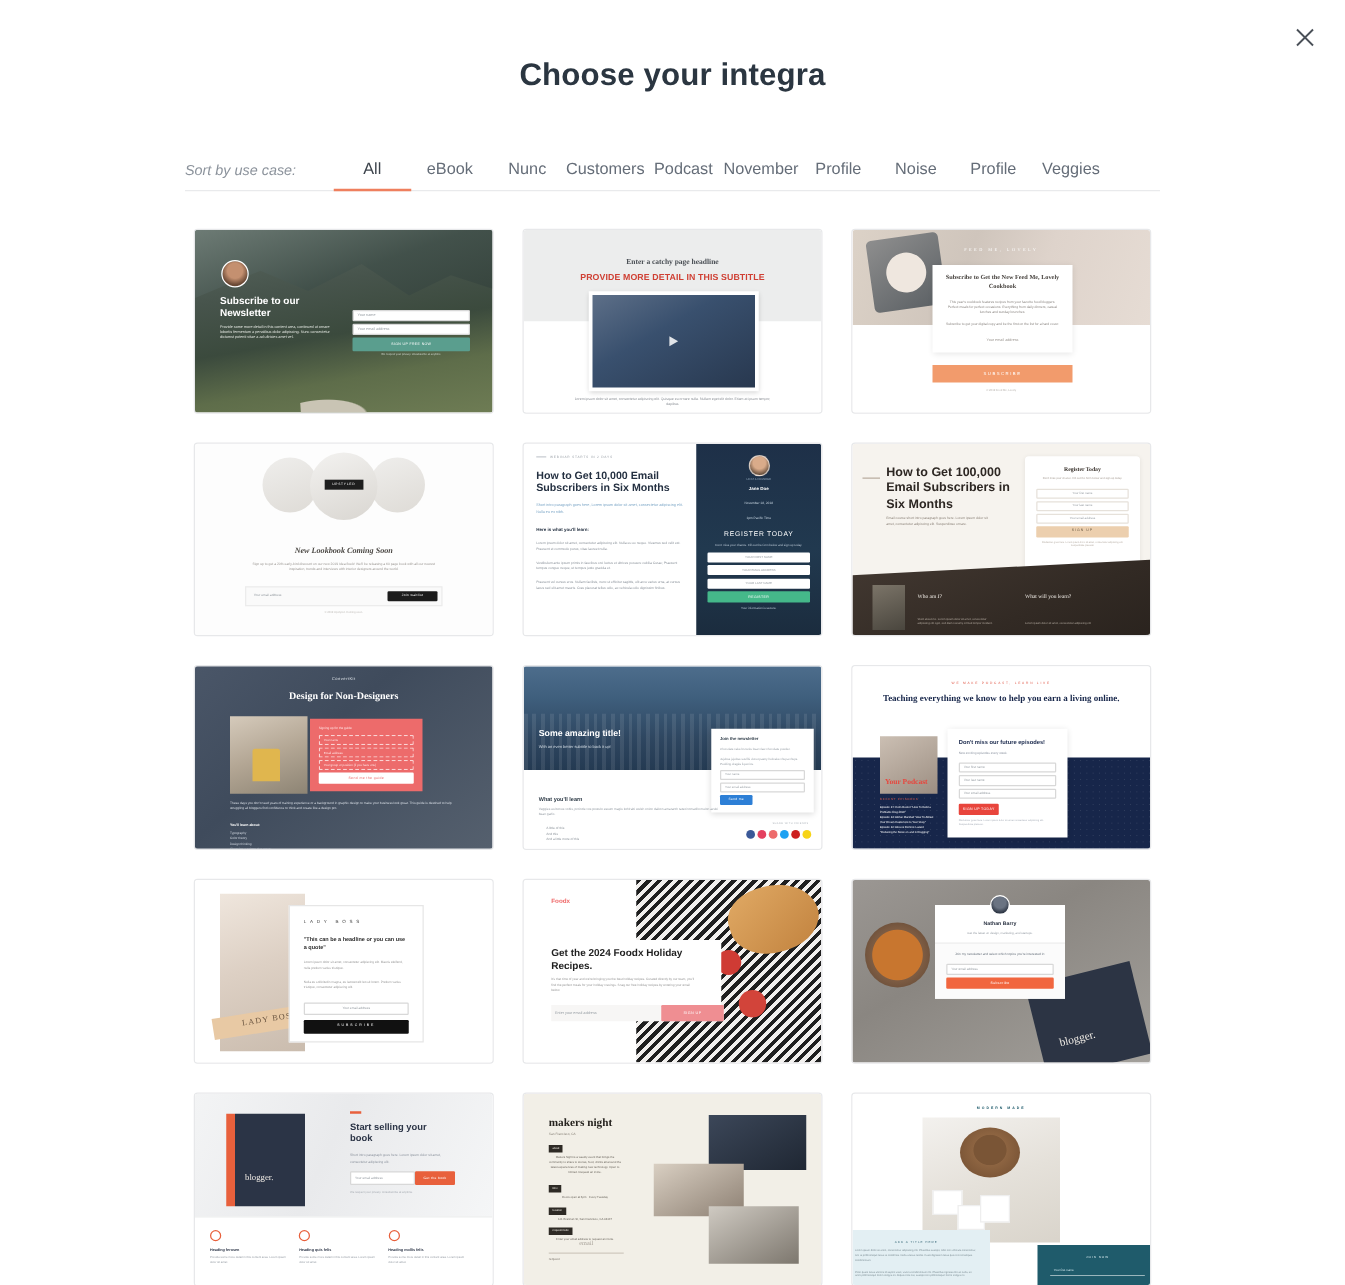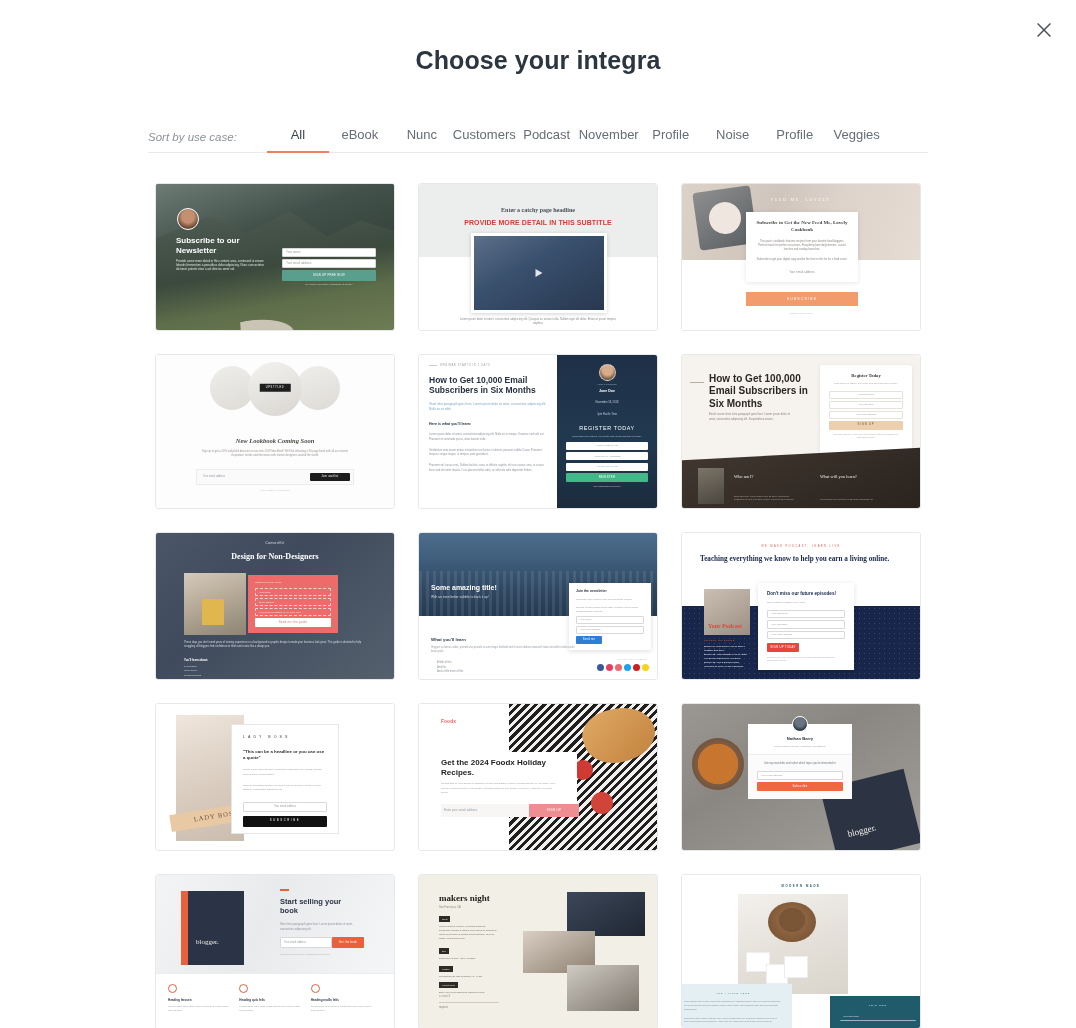--- a/index.html
+++ b/index.html
@@ -180,21 +180,21 @@
   .t8 .p2{position:absolute;left:12px;top:113px;width:148px;font-size:2.6px;color:#9aa1a8;line-height:1.7;}
   .t8 .ul{position:absolute;left:18px;top:128px;font-size:2.6px;color:#8e959c;line-height:1.8;}
   .t8 .soc{position:absolute;right:8px;bottom:8px;display:flex;gap:2px;}
   .t8 .soc i{width:7px;height:7px;border-radius:50%;display:block;}
   .t8 .shr{position:absolute;right:10px;bottom:18px;font-size:2px;color:#b2b8be;letter-spacing:.4px;}
 
   
   .t9{background:#fff;}
   .t9 .kick{position:absolute;top:12px;left:0;right:0;text-align:center;font-size:2.6px;
     color:#e05a4a;letter-spacing:1.4px;}
-  .t9 h4{position:absolute;top:22px;left:18px;right:18px;text-align:left;
+  .t9 h4{position:absolute;top:22px;left:18px;right:18px;text-align:center;
     font-family:"Liberation Serif",serif;font-weight:bold;font-size:7.2px;color:#17264a;line-height:1.3;}
   .t9 .navy{position:absolute;left:0;right:0;top:73px;bottom:0;background:#17264a;}
   .t9 .navy:after{content:"";position:absolute;inset:0;
     background:radial-gradient(circle,rgba(255,255,255,.14) .5px,transparent .6px) 0 0/5px 5px;}
   .t9 .cov{position:absolute;left:22px;top:56px;width:46px;height:46px;
     background:linear-gradient(150deg,#cbbfb3,#9c8e82);}
   .t9 .cov:after{content:"Your Podcast";position:absolute;left:4px;bottom:6px;color:#e8453c;
     font-family:"Liberation Serif",serif;font-weight:bold;font-size:6px;line-height:1;}
   .t9 .rec{position:absolute;left:22px;top:106px;font-size:2.3px;color:#e05a4a;letter-spacing:.6px;}
   .t9 .eps{position:absolute;left:22px;top:112px;width:44px;font-size:2.2px;color:#fff;line-height:1.8;}
@@ -273,21 +273,21 @@
   .t13 .row .btn{background:#e8603c;width:32px;height:11px;margin:0;font-size:2.6px;}
   .t13 .np{position:absolute;left:124px;top:78px;font-size:2.3px;color:#a9aeb5;}
   .t13 .feat{position:absolute;left:0;right:0;bottom:0;height:36%;background:#fff;
     border-top:.5px solid #eceded;display:flex;padding:10px 12px;}
   .t13 .f{flex:1;padding-right:8px;}
   .t13 .f .ic{width:9px;height:9px;border:1.2px solid #e8603c;border-radius:50%;}
   .t13 .f h6{font-size:3px;font-weight:bold;color:#2b3446;margin-top:5px;}
   .t13 .f span{display:block;font-size:2.3px;color:#9aa0a8;margin-top:3px;line-height:1.7;}
 
   
-  .t14{background:#f2efe7;}
+  .t14{background:#f2efe7;text-align:center;}
   .t14 h4{position:absolute;left:20px;top:17px;font-family:"Liberation Serif",serif;font-size:9px;color:#26231f;}
   .t14 .loc{position:absolute;left:20px;top:31px;font-size:2.6px;color:#8b857b;}
   .t14 .tag{position:absolute;left:20px;background:#2e2a25;color:#f2efe7;font-size:2.2px;padding:1.5px 3px;}
   .t14 .tx{position:absolute;left:20px;width:58px;font-size:2.3px;color:#6f6a62;line-height:1.8;}
   .t14 .email{position:absolute;left:20px;top:118px;width:60px;font-family:"Liberation Serif",serif;
     font-size:5px;color:#a8a29a;border-bottom:.5px solid #cfc9bf;padding-bottom:2px;}
   .t14 .subm{position:absolute;left:20px;top:131px;font-size:2.6px;color:#8b857b;}
   .t14 .p1{position:absolute;left:148px;top:17px;width:78px;height:44px;
     background:linear-gradient(150deg,#3c4759,#1f2733);}
   .t14 .p2{position:absolute;left:104px;top:56px;width:72px;height:42px;

